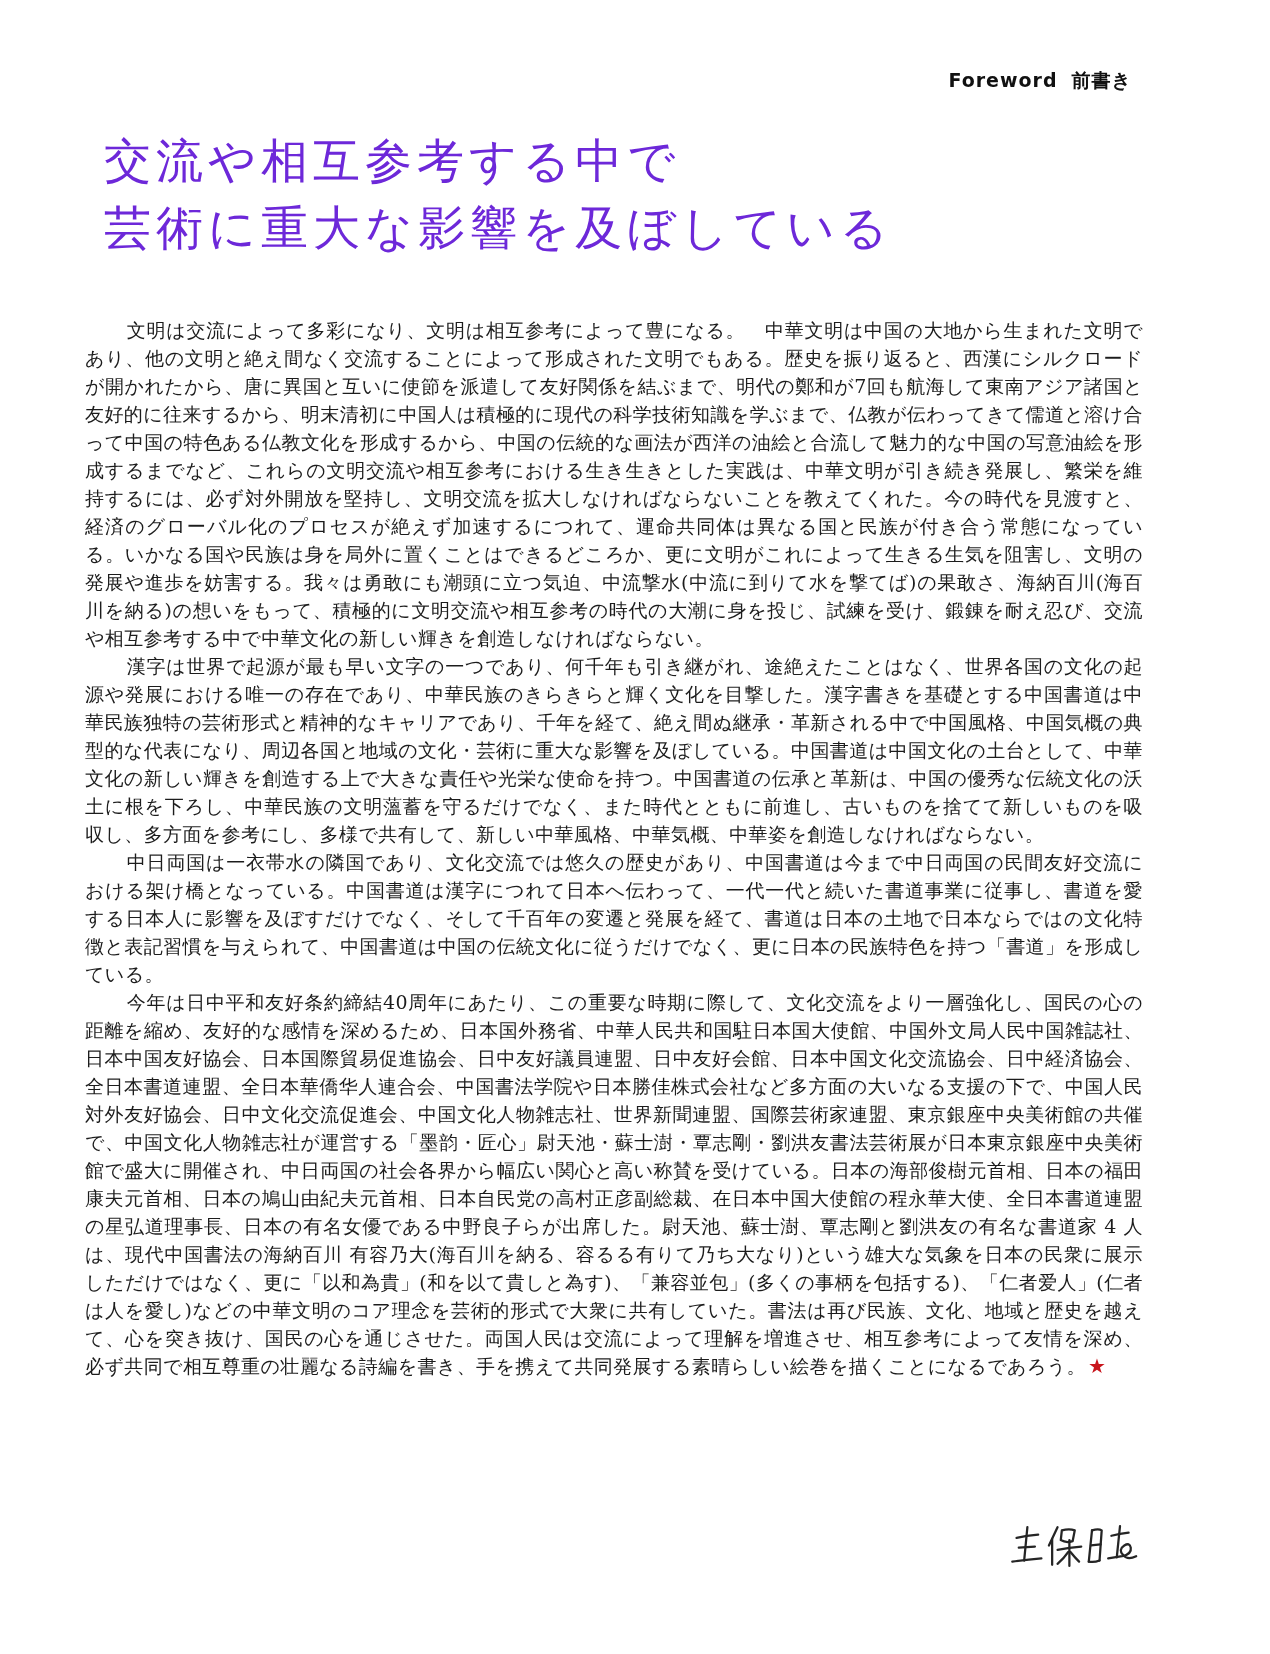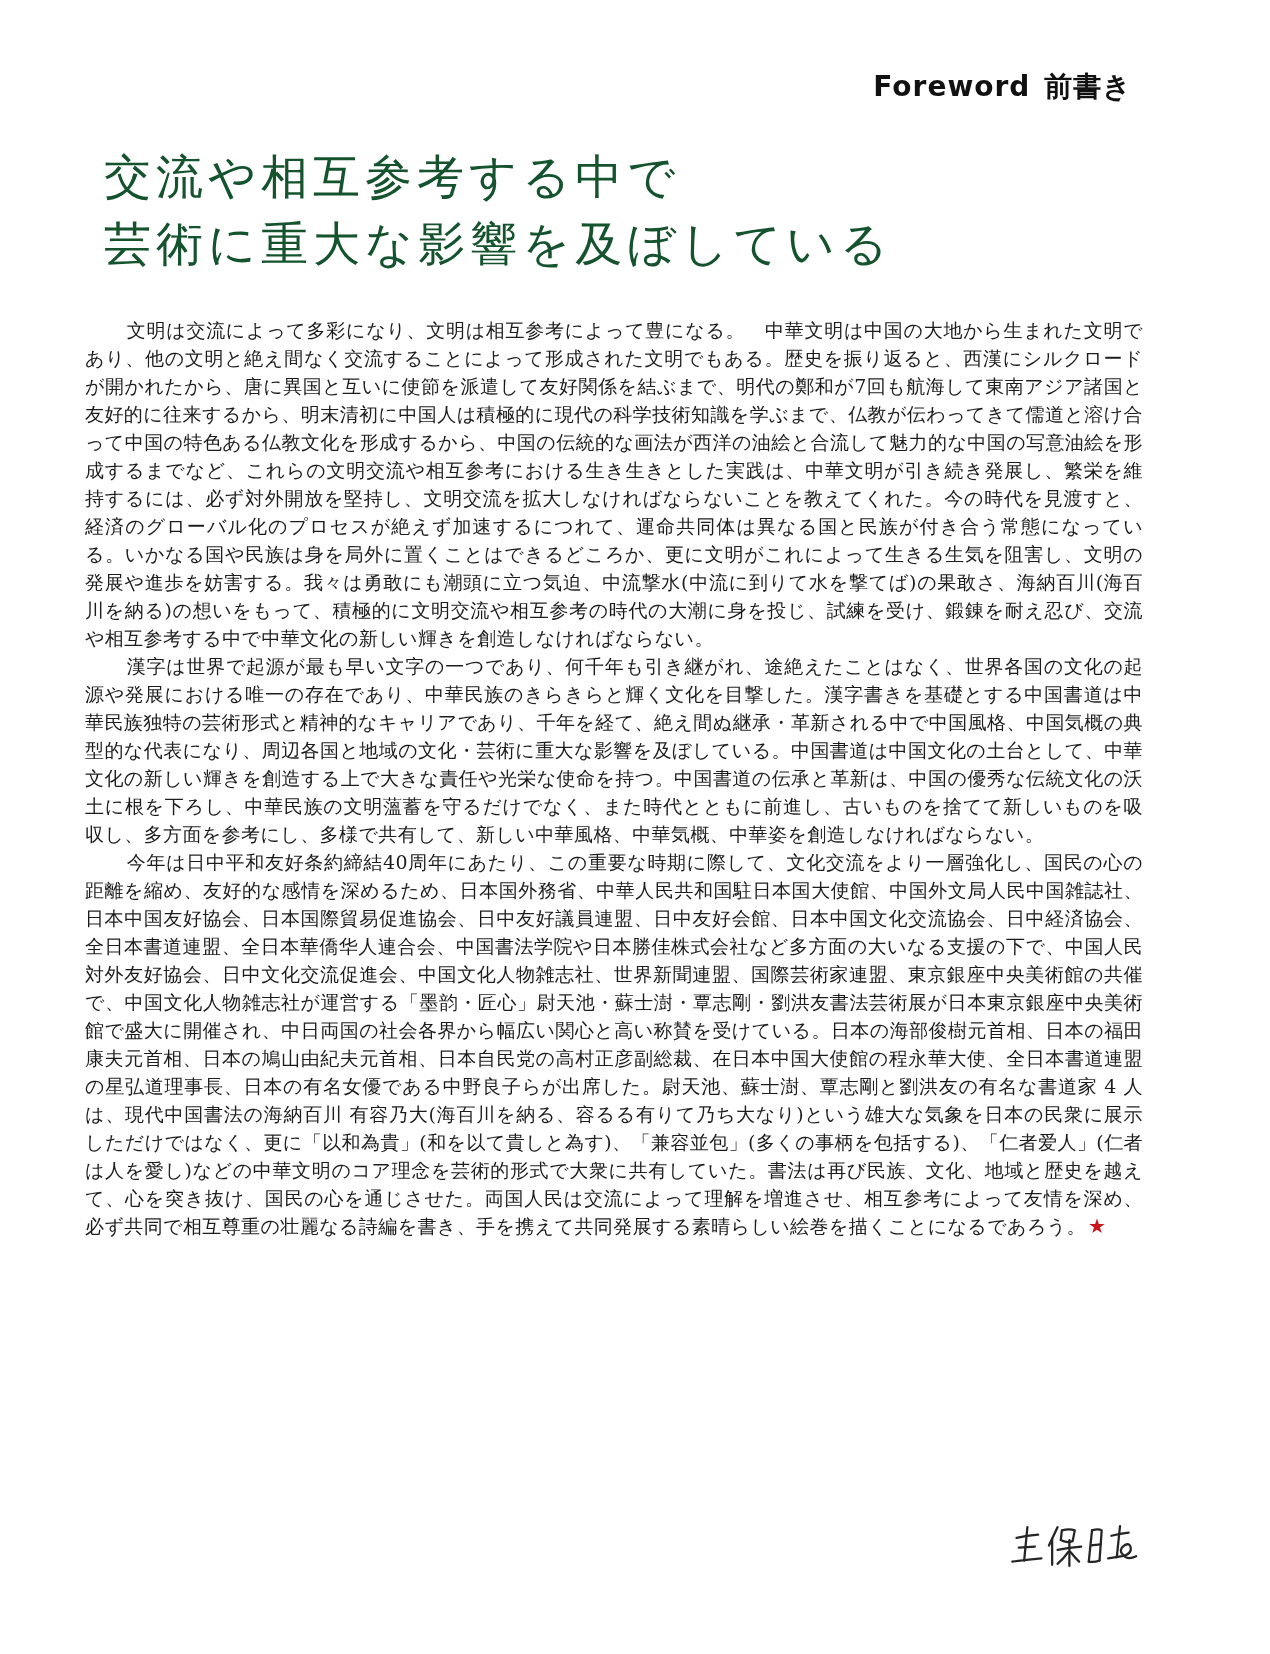--- a/index.html
+++ b/index.html
@@ -10,34 +10,34 @@
     background:#ffffff;
     color:#1a1a1a;
     font-family:"DejaVu Serif","Liberation Serif",serif;
     overflow:hidden;
   }
   .page-header{
     position:absolute;
     top:68px;right:138px;
     font-family:"DejaVu Sans","Liberation Sans",sans-serif;
     font-weight:bold;
-    font-size:28px;
+    font-size:19px;
     letter-spacing:1px;
     color:#111;
   }
   .page-header .en{margin-right:14px;}
   .page-title{
     position:absolute;
-    left:104px;top:144px;
+    left:104px;top:128px;
     margin:0;
     font-weight:500;
     font-size:47px;
     letter-spacing:5px;
     line-height:1.42;
-    color:#14532d;
+    color:#6d28d9;
   }
   .page-title .title-line{display:block;}
   .article{
     position:absolute;
     left:85px;top:316px;
     width:1058px;
     font-size:19px;
     line-height:28px;
     letter-spacing:0.4px;
     text-align:justify;
@@ -75,20 +75,21 @@
   </header>
 
   <h1 class="page-title">
     <span class="title-line">交流や相互参考する中で</span>
     <span class="title-line">芸術に重大な影響を及ぼしている</span>
   </h1>
 
   <main class="article">
     <p>文明は交流によって多彩になり、文明は相互参考によって豊になる。　中華文明は中国の大地から生まれた文明であり、他の文明と絶え間なく交流することによって形成された文明でもある。歴史を振り返ると、西漢にシルクロードが開かれたから、唐に異国と互いに使節を派遣して友好関係を結ぶまで、明代の鄭和が7回も航海して東南アジア諸国と友好的に往来するから、明末清初に中国人は積極的に現代の科学技術知識を学ぶまで、仏教が伝わってきて儒道と溶け合って中国の特色ある仏教文化を形成するから、中国の伝統的な画法が西洋の油絵と合流して魅力的な中国の写意油絵を形成するまでなど、これらの文明交流や相互参考における生き生きとした実践は、中華文明が引き続き発展し、繁栄を維持するには、必ず対外開放を堅持し、文明交流を拡大しなければならないことを教えてくれた。今の時代を見渡すと、経済のグローバル化のプロセスが絶えず加速するにつれて、運命共同体は異なる国と民族が付き合う常態になっている。いかなる国や民族は身を局外に置くことはできるどころか、更に文明がこれによって生きる生気を阻害し、文明の発展や進歩を妨害する。我々は勇敢にも潮頭に立つ気迫、中流撃水(中流に到りて水を撃てば)の果敢さ、海納百川(海百川を納る)の想いをもって、積極的に文明交流や相互参考の時代の大潮に身を投じ、試練を受け、鍛錬を耐え忍び、交流や相互参考する中で中華文化の新しい輝きを創造しなければならない。</p>
     <p>漢字は世界で起源が最も早い文字の一つであり、何千年も引き継がれ、途絶えたことはなく、世界各国の文化の起源や発展における唯一の存在であり、中華民族のきらきらと輝く文化を目撃した。漢字書きを基礎とする中国書道は中華民族独特の芸術形式と精神的なキャリアであり、千年を経て、絶え間ぬ継承・革新される中で中国風格、中国気概の典型的な代表になり、周辺各国と地域の文化・芸術に重大な影響を及ぼしている。中国書道は中国文化の土台として、中華文化の新しい輝きを創造する上で大きな責任や光栄な使命を持つ。中国書道の伝承と革新は、中国の優秀な伝統文化の沃土に根を下ろし、中華民族の文明薀蓄を守るだけでなく、また時代とともに前進し、古いものを捨てて新しいものを吸収し、多方面を参考にし、多様で共有して、新しい中華風格、中華気概、中華姿を創造しなければならない。</p>
+    <p>中日両国は一衣帯水の隣国であり、文化交流では悠久の歴史があり、中国書道は今まで中日両国の民間友好交流における架け橋となっている。中国書道は漢字につれて日本へ伝わって、一代一代と続いた書道事業に従事し、書道を愛する日本人に影響を及ぼすだけでなく、そして千百年の変遷と発展を経て、書道は日本の土地で日本ならではの文化特徴と表記習慣を与えられて、中国書道は中国の伝統文化に従うだけでなく、更に日本の民族特色を持つ「書道」を形成している。</p>
     <p><span>今年は日中平和友好条約締結40周年にあたり、この重要な時期に際して、文化交流をより一層強化し、国民の心の距離を縮め、友好的な感情を深めるため、日本国外務省、中華人民共和国駐日本国大使館、中国外文局人民中国雑誌社、日本中国友好協会、日本国際貿易促進協会、日中友好議員連盟、日中友好会館、日本中国文化交流協会、日中経済協会、全日本書道連盟、全日本華僑华人連合会、中国書法学院や日本勝佳株式会社など多方面の大いなる支援の下で、中国人民対外友好協会、日中文化交流促進会、中国文化人物雑志社、世界新聞連盟、国際芸術家連盟、東京銀座中央美術館の共催で、中国文化人物雑志社が運営する「墨韵・匠心」尉天池・蘇士澍・覃志剛・劉洪友書法芸術展が日本東京銀座中央美術館で盛大に開催され、中日両国の社会各界から幅広い関心と高い称賛を受けている。日本の海部俊樹元首相、日本の福田康夫元首相、日本の鳩山由紀夫元首相、日本自民党の高村正彦副総裁、在日本中国大使館の程永華大使、全日本書道連盟の星弘道理事長、日本の有名女優である中野良子らが出席した。尉天池、蘇士澍、覃志剛と劉洪友の有名な書道家 4 人は、現代中国書法の海納百川 有容乃大(海百川を納る、容るる有りて乃ち大なり)という雄大な気象を日本の民衆に展示しただけではなく、更に「以和為貴」(和を以て貴しと為す)、「兼容並包」(多くの事柄を包括する)、「仁者爱人」(仁者は人を愛し)などの中華文明のコア理念を芸術的形式で大衆に共有していた。書法は再び民族、文化、地域と歴史を越えて、心を突き抜け、国民の心を通じさせた。両国人民は交流によって理解を増進させ、相互参考によって友情を深め、必ず共同で相互尊重の壮麗なる詩編を書き、手を携えて共同発展する素晴らしい絵巻を描くことになるであろう。</span><span class="end-star">★</span></p>
   </main>
 
   <div class="signature" role="img" aria-label="王保旺">
 
     <svg viewBox="0 0 130 55">
       <path class="sig-stroke" d="M8,20 Q17,18 28,17"></path>
       <path class="sig-stroke" d="M18,10 L15,41"></path>
       <path class="sig-stroke" d="M10,29 L25,28"></path>
       <path class="sig-stroke" d="M4,42 Q18,40 31,39"></path>

